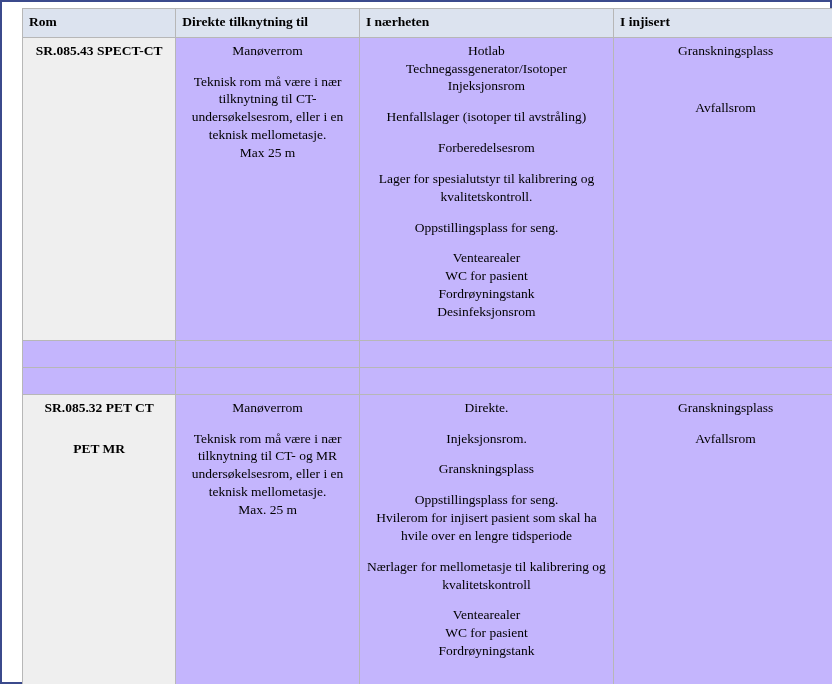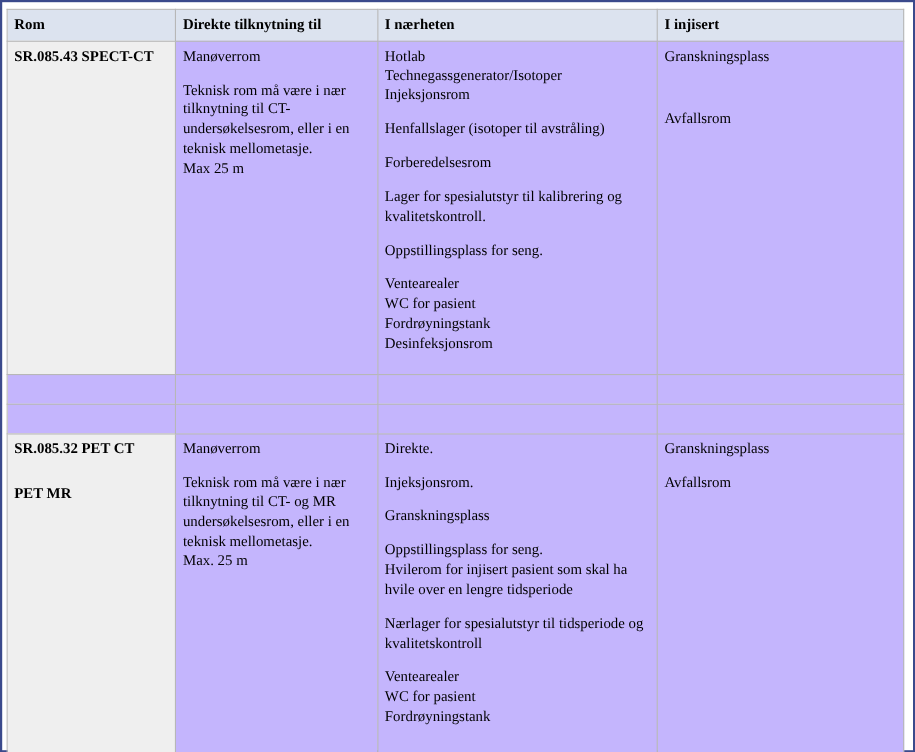--- a/index.html
+++ b/index.html
@@ -12,21 +12,21 @@
     background: #ffffff;
     font-family: "Liberation Serif", serif;
     overflow: hidden;
   }
   .page {
     width: 832px;
     height: 684px;
     box-sizing: border-box;
     border: 2px solid #3b4a8c;
     background: #ffffff;
-    padding: 6px 8px 6px 4px;
+    padding: 6px 8px 6px 20px;
   }
   table.room-table {
     border-collapse: collapse;
     width: 816px;
     table-layout: fixed;
   }
   table.room-table td, table.room-table th {
     border: 1px solid #b7b7b7;
     vertical-align: top;
     padding: 4px 6px 6px 6px;
@@ -60,20 +60,21 @@
   }
   .gamma-row td {
     padding-top: 4px;
     padding-bottom: 5px;
   }
   .gamma-row td.col-room {
     background: #e2e2e2;
   }
   .para {
     margin: 0 0 0 0;
+    text-align: center;
   }
   .para + .para {
     margin-top: 13px;
   }
   .nowrapfix { white-space: pre-line; }
   .tall-a { height: 292px; }
   .tall-b { height: 284px; }
 </style>
 </head>
 <body>
@@ -148,21 +149,21 @@
           <div class="para">Manøverrom</div>
           <div class="para nowrapfix">Teknisk rom må være i nær tilknytning til CT- og MR undersøkelsesrom, eller i en teknisk mellometasje.
 Max. 25 m</div>
         </td>
         <td class="plain">
           <div class="para nowrapfix">Direkte.</div>
           <div class="para nowrapfix">Injeksjonsrom.</div>
           <div class="para nowrapfix">Granskningsplass</div>
           <div class="para nowrapfix">Oppstillingsplass for seng.
 Hvilerom for injisert pasient som skal ha hvile over en lengre tidsperiode</div>
-          <div class="para nowrapfix">Nærlager for spesialutstyr til tidsperiode og kvalitetskontroll</div>
+          <div class="para nowrapfix">Nærlager for mellometasje til kalibrering og kvalitetskontroll</div>
           <div class="para nowrapfix">Ventearealer
 WC for pasient
 Fordrøyningstank</div>
         </td>
         <td class="plain">
           <div class="para">Granskningsplass</div>
           <div class="para" style="margin-top:13px">Avfallsrom</div>
         </td>
       </tr>
 

